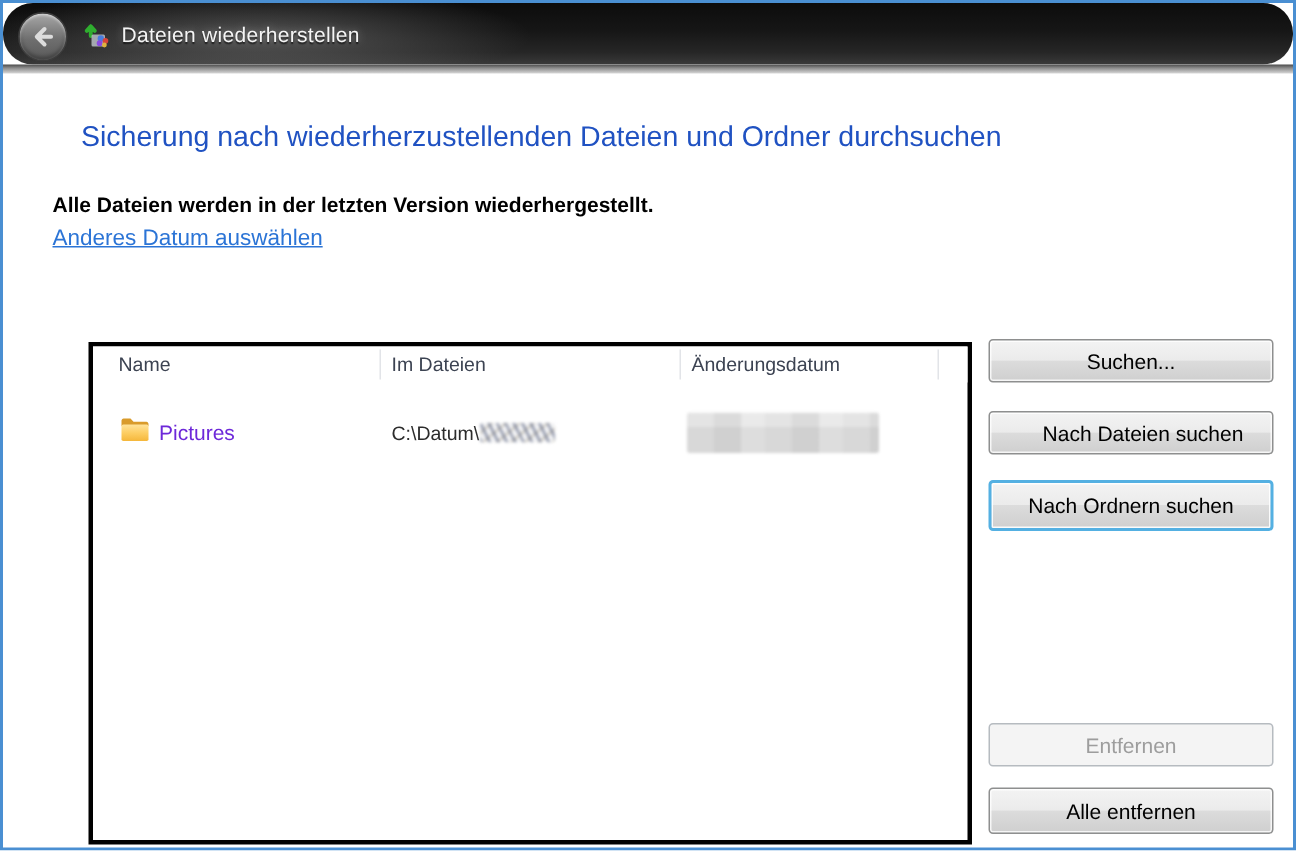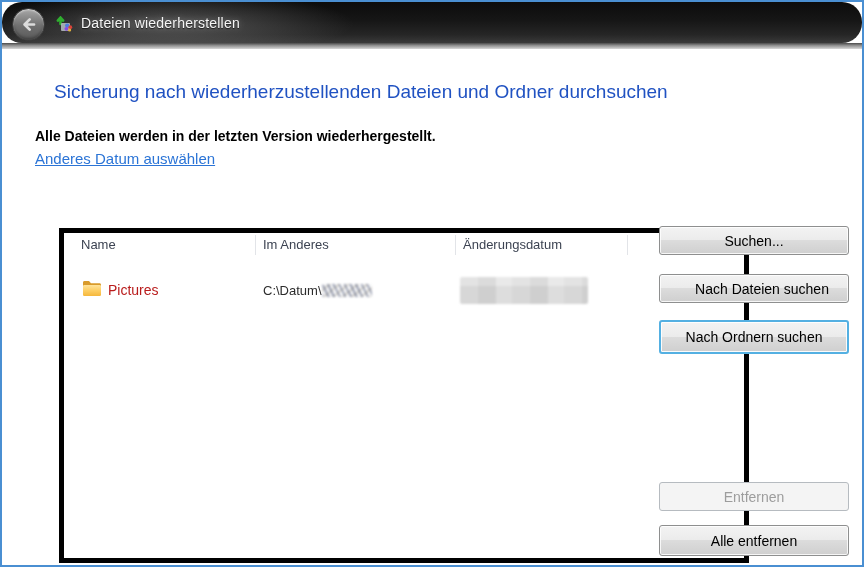--- a/index.html
+++ b/index.html
@@ -34,34 +34,34 @@
   }
   .app-icon { position:absolute; left:53px; top:11px; width:20px; height:20px; }
 
   
   .heading { position:absolute; left:52px; top:79px; font-size:19px; color:var(--heading,#2052c2); }
   .description { position:absolute; left:33px; top:126px; font-size:14px; font-weight:bold; color:#000; }
   .date-link { position:absolute; left:33px; top:148px; font-size:15px; color:var(--link,#2b74d6); text-decoration:underline; cursor:pointer; }
 
   
   .listbox {
-    position:absolute; left:57px; top:226px; width:690px; height:335px;
-    background:#fff; border:5px solid #000000;
+    position:absolute; left:57px; top:226px; width:589px; height:335px;
+    background:#fff; border:3px solid #000000;
   }
   .list-header { position:absolute; left:0; top:0; right:0; height:24px; background:#fff; }
   .col-header { position:absolute; top:4px; font-size:13px; color:#3c4352; cursor:default; }
   .col-name   { left:17px; }
   .col-folder { left:199px; }
   .col-date   { left:399px; }
   .col-sep { position:absolute; top:2px; width:1px; height:20px; background:#e2e4e8; }
   .sep-1 { left:191px; } .sep-2 { left:391px; } .sep-3 { left:563px; }
 
   .list-row { position:absolute; left:1px; right:1px; top:42px; height:30px; }
   .folder-icon { position:absolute; left:17px; top:5px; width:20px; height:17px; }
-  .row-name { position:absolute; left:43px; top:7px; font-size:14px; color:#b91c1c; }
+  .row-name { position:absolute; left:43px; top:7px; font-size:14px; color:#6d28d9; }
   .row-path { position:absolute; left:198px; top:8px; font-size:13px; color:#2c2c2c; white-space:nowrap; }
   .redacted-user {
     display:inline-block; width:50px; height:13px; vertical-align:-2px; border-radius:2px;
     background:
       repeating-linear-gradient(63deg, rgba(90,100,130,.55) 0 2px, rgba(220,222,228,.2) 2px 5px),
       repeating-linear-gradient(-40deg, rgba(150,140,120,.4) 0 2px, rgba(240,240,240,.3) 2px 6px);
     filter:blur(1.1px);
   }
   .redacted-date {
     position:absolute; left:395px; top:2px; width:128px; height:27px; border-radius:2px;
@@ -119,21 +119,21 @@
   </div>
   <div class="titlebar-strip"></div>
 
   <div class="heading">Sicherung nach wiederherzustellenden Dateien und Ordner durchsuchen</div>
   <div class="description">Alle Dateien werden in der letzten Version wiederhergestellt.</div>
   <a class="date-link">Anderes Datum auswählen</a>
 
   <div class="listbox">
     <div class="list-header">
       <span class="col-header col-name">Name</span>
-      <span class="col-header col-folder">Im Anderes</span>
+      <span class="col-header col-folder">Im Dateien</span>
       <span class="col-header col-date">Änderungsdatum</span>
       <span class="col-sep sep-1"></span>
       <span class="col-sep sep-2"></span>
       <span class="col-sep sep-3"></span>
     </div>
 
     <div class="list-row">
       <span class="folder-icon">
         <svg width="20" height="17" viewBox="0 0 20 17">
           <path d="M1 2.5 C1 1.7 1.6 1 2.4 1 H7 L9 3.2 H17.6 C18.4 3.2 19 3.9 19 4.7 V6 H1 Z" fill="#d99b2b"></path>

